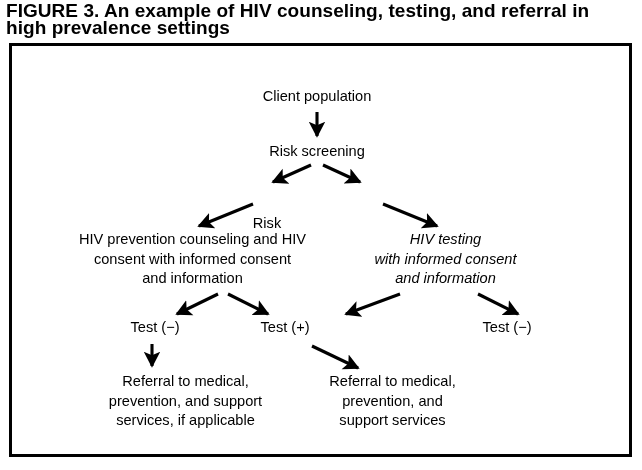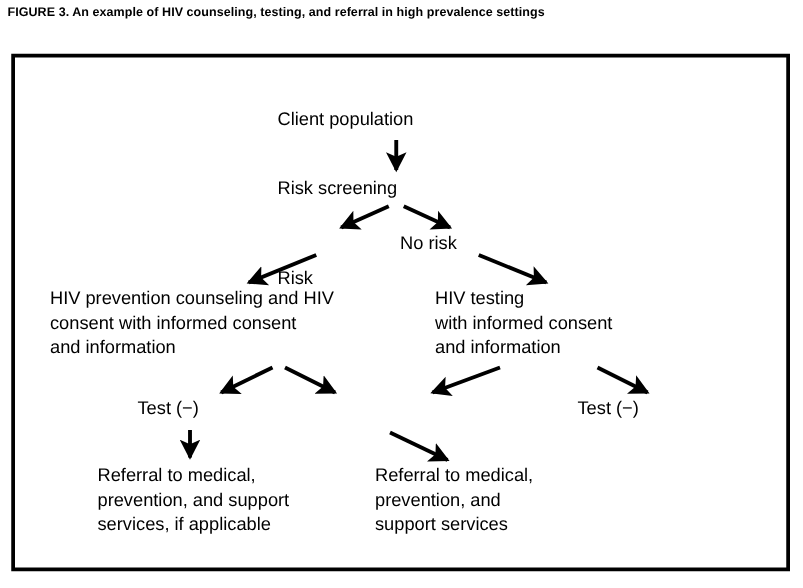--- a/index.html
+++ b/index.html
@@ -20,21 +20,21 @@
     width: 642px;
     height: 470px;
     background: #ffffff;
   }
   
   #figure-caption {
     position: absolute;
     left: 6px;
     top: 3px;
     width: 628px;
-    font-size: 10px;
+    font-size: 19px;
     font-weight: bold;
     line-height: 16.5px;
     letter-spacing: 0.05px;
     color: #000000;
   }
   
   #figure-frame {
     position: absolute;
     left: 9px;
     top: 43px;
@@ -48,32 +48,32 @@
     position: absolute;
     left: 0;
     top: 0;
     width: 642px;
     height: 470px;
     pointer-events: none;
   }
   
   .node {
     position: absolute;
-    text-align: left;
+    text-align: center;
     font-size: 14.6px;
     line-height: 19.5px;
     color: #000000;
     white-space: pre-line;
   }
   #node-client-population { left: 222px; top: 87px; width: 190px; }
   #node-risk-screening    { left: 222px; top: 142px; width: 190px; }
   #node-risk              { left: 222px; top: 186px; width: 90px; margin-top: 28px;  }
   #node-no-risk           { left: 320px; top: 186px; width: 90px;  }
   #node-hiv-prevention    { left: 40px;  top: 230px; width: 305px; }
-  #node-hiv-testing       { left: 348px; top: 230px; width: 195px; }
+  #node-hiv-testing       { left: 348px; top: 230px; width: 195px; font-style: italic; }
   #node-test-neg-left     { left: 110px; top: 318px; width: 90px;  }
   #node-test-pos          { left: 240px; top: 318px; width: 90px;  }
   #node-test-neg-right    { left: 462px; top: 318px; width: 90px;  }
   #node-referral-left     { left: 78px;  top: 372px; width: 215px; }
   #node-referral-right    { left: 300px; top: 372px; width: 185px; }
 </style>
 </head>
 <body>
 
 <div id="page">
@@ -113,32 +113,32 @@
       <line x1="312" y1="346" x2="358" y2="368"></line>
     </g>
   </svg>
 
   <div class="node" id="node-client-population">Client population</div>
 
   <div class="node" id="node-risk-screening">Risk screening</div>
 
   <div class="node" id="node-risk">Risk</div>
 
-  <div class="node" id="node-no-risk">No risk</div>
 
   <div class="node" id="node-hiv-prevention">HIV prevention counseling and HIV
 consent with informed consent
 and information</div>
 
   <div class="node" id="node-hiv-testing">HIV testing
 with informed consent
 and information</div>
 
   <div class="node" id="node-test-neg-left">Test (−)</div>
 
+  <div class="node" id="node-test-pos">Test (+)</div>
 
   <div class="node" id="node-test-neg-right">Test (−)</div>
 
   <div class="node" id="node-referral-left">Referral to medical,
 prevention, and support
 services, if applicable</div>
 
   <div class="node" id="node-referral-right">Referral to medical,
 prevention, and
 support services</div>

